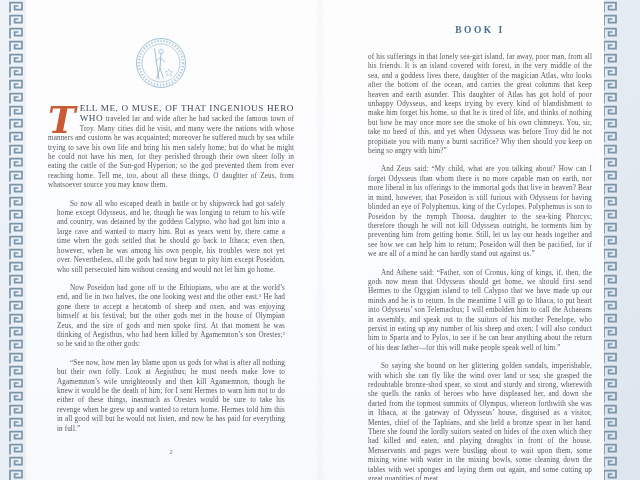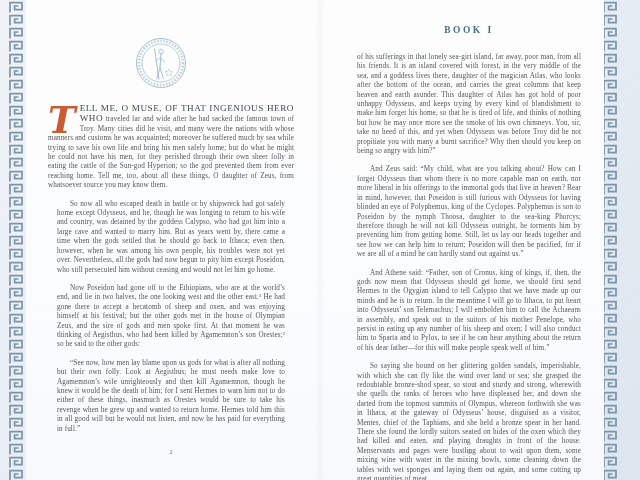--- a/index.html
+++ b/index.html
@@ -9,21 +9,21 @@
          font-family:"Liberation Serif","DejaVu Serif",serif;}
   .border-strip{position:absolute;top:0;height:480px;width:20px;}
   .border-strip.left{left:6px;}
   .border-strip.right{left:600px;}
   .paper{position:absolute;left:26px;top:0;width:578px;height:480px;
          background:linear-gradient(180deg,#fdfdfe 0%,#fbfcfd 60%,#f7f9fb 100%);}
   .gutter{position:absolute;left:315px;top:0;width:10px;height:480px;
           background:linear-gradient(90deg,rgba(0,0,0,0) 0%,rgba(70,90,110,0.03) 50%,rgba(0,0,0,0) 100%);}
   .page{position:absolute;top:0;height:480px;width:294px;}
   .page.left{left:26px;}
-  .page.right{left:316px;text-decoration:underline;}
+  .page.right{left:327px;text-decoration:underline;}
   .medallion{position:absolute;left:108px;top:36px;width:54px;height:54px;}
   .text-block{position:absolute;font-size:7.2px;line-height:9.4px;color:#54565a;
               text-align:justify;letter-spacing:0.1px;}
   .tb-left{left:22px;top:104px;width:246px;}
   .tb-right{left:32px;top:44px;width:242px;}
   .book-header{position:absolute;left:32px;top:25px;width:242px;text-align:center;
                font-size:9.5px;letter-spacing:2.5px;color:#47708c;font-weight:bold;}
   p.para{margin:9px;text-indent:13px;}
   p.para.noindent{text-indent:0;}
   p.para.cont{text-align-last:justify;}

